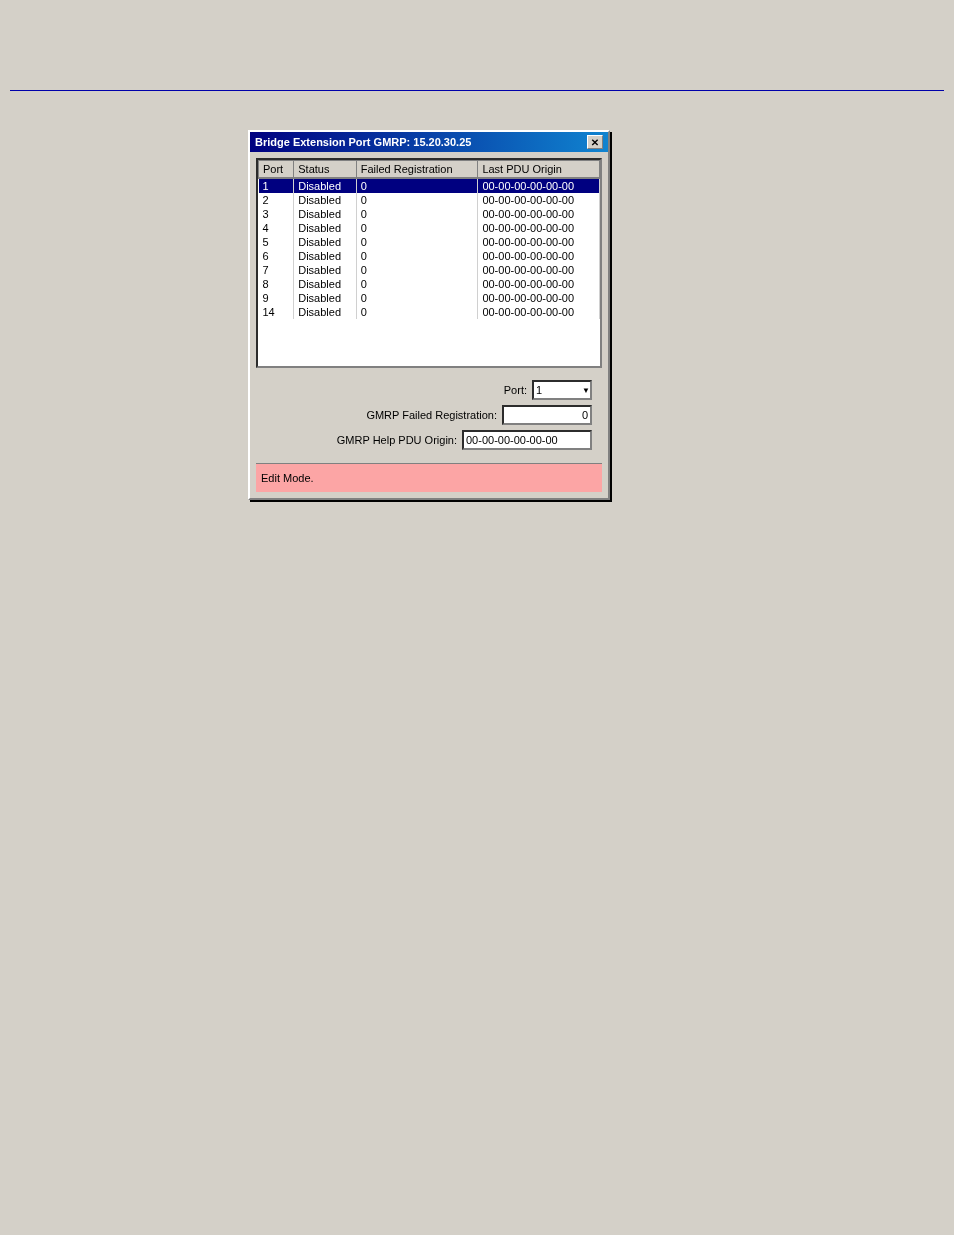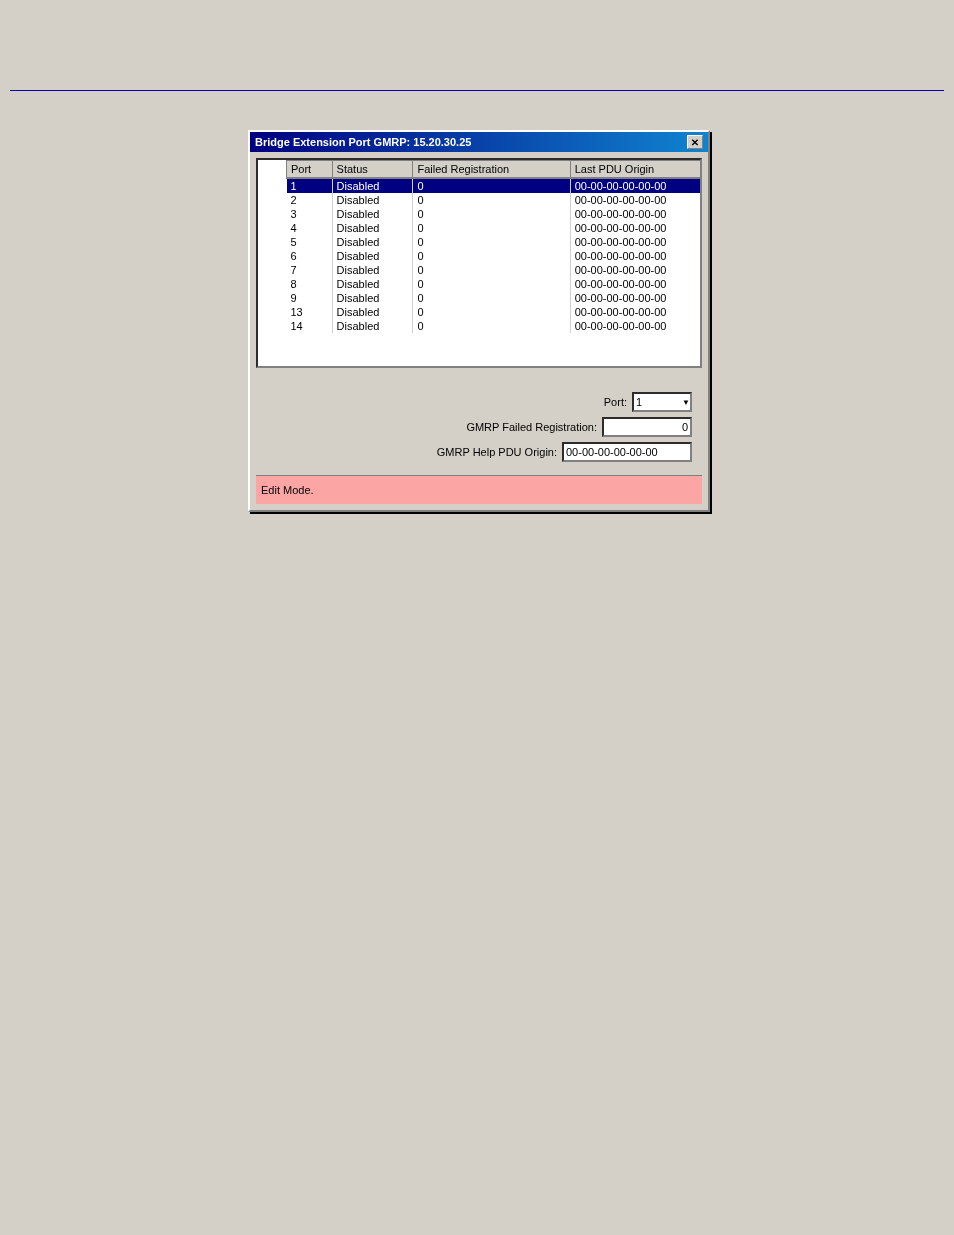--- a/index.html
+++ b/index.html
@@ -22,21 +22,21 @@
       top: 90px;
       left: 10px;
       right: 10px;
       height: 1px;
       background: #0000aa;
     }
     .dialog {
       position: absolute;
       top: 130px;
       left: 248px;
-      width: 462px;
+      width: 362px;
       background: #d4d0c8;
       border: 2px solid #808080;
       border-top: 2px solid #ffffff;
       border-left: 2px solid #ffffff;
       box-shadow: 2px 2px 0 #000;
     }
     .dialog-titlebar {
       background: linear-gradient(to right, #000080, #1084d0);
       color: #ffffff;
       font-size: 11px;
@@ -76,21 +76,20 @@
       background: #ffffff;
       height: 210px;
       overflow-y: auto;
       overflow-x: hidden;
       position: relative;
     }
     .port-table {
       width: 100%;
       border-collapse: collapse;
       font-size: 11px;
-      margin-left: 28px;
     }
     .port-table thead tr {
       background: #d4d0c8;
     }
     .port-table thead th {
       border: 1px solid #808080;
       border-bottom: 2px solid #808080;
       padding: 2px 4px;
       text-align: left;
       font-weight: normal;
@@ -104,21 +103,21 @@
       background: #000080;
       color: #ffffff;
     }
     .port-table tbody td {
       padding: 1px 4px;
       border-right: 1px solid #d0d0d0;
       white-space: nowrap;
     }
     
     .form-area {
-      margin-top: 20px;
+      margin-top: 8px;
       padding: 4px 10px;
     }
     .form-row {
       display: flex;
       align-items: center;
       margin-bottom: 5px;
       justify-content: flex-end;
     }
     .form-label {
       text-align: right;
@@ -262,26 +261,20 @@
       <td>0</td>
       <td>00-00-00-00-00-00</td>
     </tr>
               <tr>
       <td>9</td>
       <td>Disabled</td>
       <td>0</td>
       <td>00-00-00-00-00-00</td>
     </tr>
               <tr>
-      <td>13</td>
-      <td>Disabled</td>
-      <td>0</td>
-      <td>00-00-00-00-00-00</td>
-    </tr>
-              <tr>
       <td>14</td>
       <td>Disabled</td>
       <td>0</td>
       <td>00-00-00-00-00-00</td>
     </tr>
             </tbody>
         </table>
       </div>
 
       <div class="form-area">

